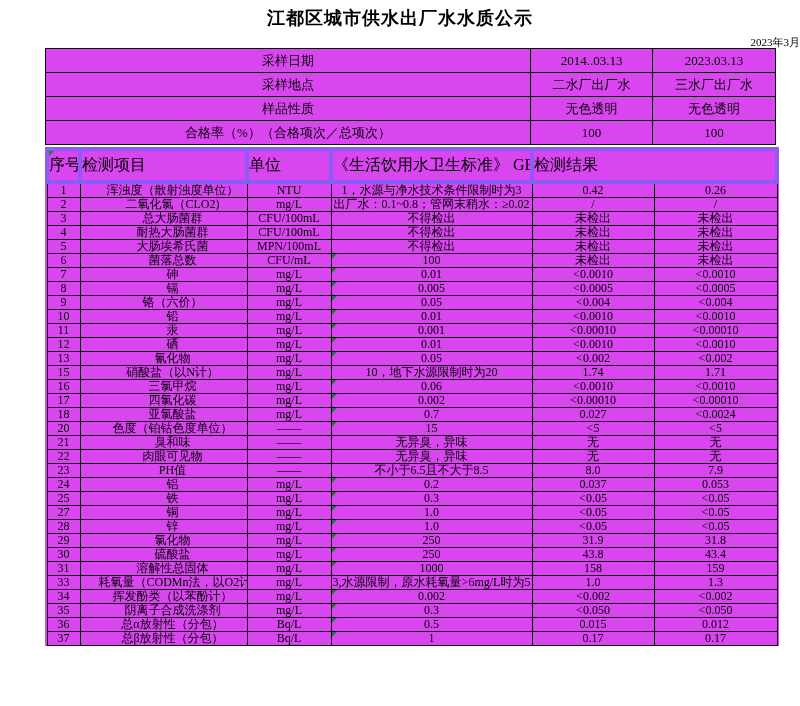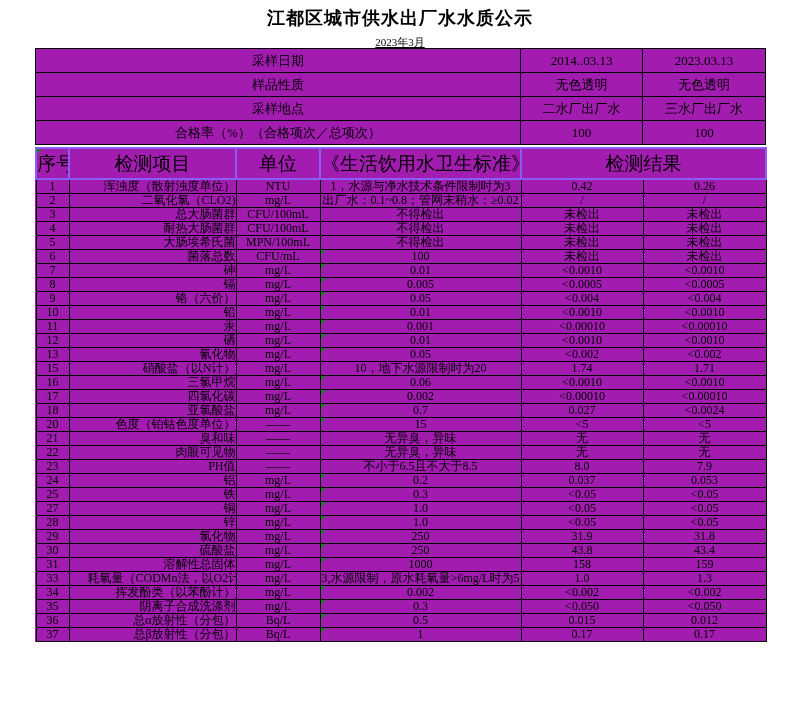--- a/index.html
+++ b/index.html
@@ -1,31 +1,31 @@
 <!DOCTYPE html>
 <html style="--flag-green: #1E7D33;"><head>
 <meta charset="utf-8">
 <style>
   html,body{margin:0;padding:0;background:#fff;}
   body{width:800px;height:706px;color:#000;font-family:"Liberation Serif","DejaVu Serif",serif;}
   .page{position:relative;width:800px;height:706px;background:#fff;overflow:hidden;}
   .title{position:absolute;top:6px;left:0;width:100%;text-align:center;
          font-family:"Liberation Sans","DejaVu Sans",sans-serif;
          font-size:18px;font-weight:bold;letter-spacing:1px;}
-  .subtitle{position:absolute;top:35px;left:0;width:100%;text-align:center;font-size:11px;text-decoration:underline;}
-  table{border-collapse:collapse;table-layout:fixed;background:#a21caf;}
+  .subtitle{position:absolute;top:35px;left:0;width:100%;text-align:right;font-size:11px;}
+  table{border-collapse:collapse;table-layout:fixed;background:#d946ef;margin-left:10px;}
   td,th{padding:0;overflow:hidden;white-space:nowrap;}
   
   .info{position:absolute;left:35px;top:48px;width:730px;}
   .info td{border:1px solid #000;height:23px;text-align:center;font-size:13px;}
   
   .main{position:absolute;left:35px;top:147px;width:730px;}
-  .main th{border:2px solid #8b5cf6;height:29px;font-weight:normal;font-size:19px;text-align:center;}
+  .main th{border:4px solid #8b5cf6;height:29px;font-weight:normal;font-size:16px;text-align:left;}
   .main td{border:1px solid #000;height:13px;line-height:13px;font-size:12px;text-align:center;}
-  .main td.l{text-align:right;padding-left:18px;}
+  .main td.l{text-align:center;padding-left:18px;}
   
   .flag{position:relative;}
   .flag::before{content:"";position:absolute;left:0;top:0;width:0;height:0;
                 border-top:5px solid var(--flag-green,#1E7D33);
                 border-right:5px solid transparent;}
 </style>
 </head>
 <body>
 
 <div class="page">
@@ -38,28 +38,28 @@
         <col style="width:122px">
         <col style="width:123px">
       </colgroup>
     <tbody>
         <tr>
           <td>采样日期</td>
           <td>2014..03.13</td>
           <td>2023.03.13</td>
         </tr>
         <tr>
+          <td>采样地点</td>
+          <td>二水厂出厂水</td>
+          <td>三水厂出厂水</td>
+        </tr>
+        <tr>
           <td>样品性质</td>
           <td>无色透明</td>
           <td>无色透明</td>
-        </tr>
-        <tr>
-          <td>采样地点</td>
-          <td>二水厂出厂水</td>
-          <td>三水厂出厂水</td>
         </tr>
         <tr>
           <td>合格率（%）（合格项次／总项次）</td>
           <td>100</td>
           <td>100</td>
         </tr>
       </tbody>
   </table>
 
   <table class="main">

